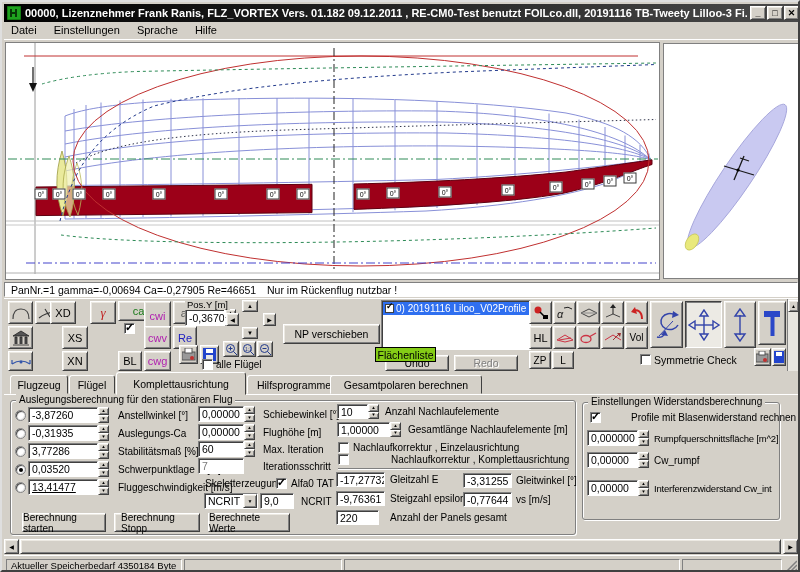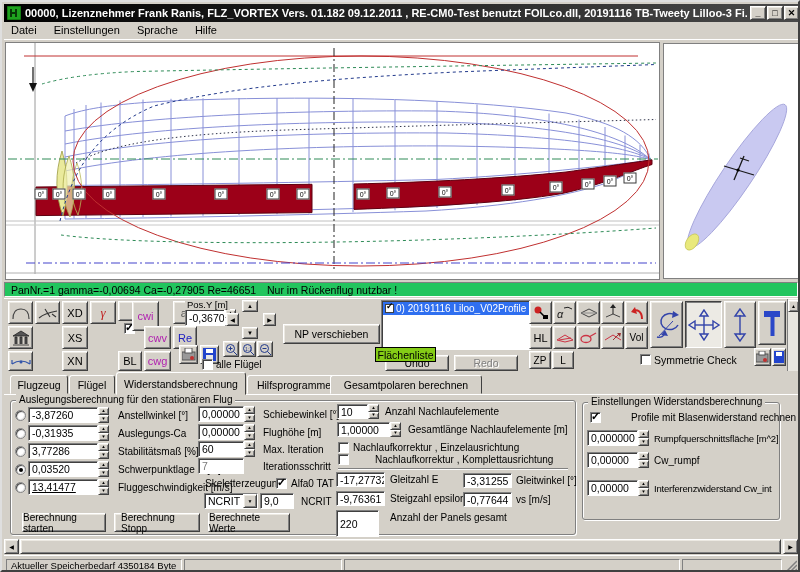--- a/index.html
+++ b/index.html
@@ -169,21 +169,21 @@
       </g>
       <g stroke="#1a1a1a" stroke-width="1.3">
         <line x1="60" y1="122" x2="90" y2="131"></line>
         <line x1="70" y1="136" x2="80" y2="112"></line>
         <line x1="76" y1="114" x2="85" y2="117"></line>
         <circle cx="74" cy="126" r="1.6" fill="#000" stroke="none"></circle>
       </g>
     </svg>
   </div>
 
-  <div class="abs" style="left:2px;top:280px;width:794px;height:15px;background:#22c55e;border:1px solid;border-color:#808080 #fff #fff #808080;">
+  <div class="abs" style="left:2px;top:280px;width:794px;height:15px;background:#ffffff;border:1px solid;border-color:#808080 #fff #fff #808080;">
     <span class="abs" style="left:6px;top:1px;font-size:10.5px;white-space:nowrap;">PanNr.=1 gamma=-0,00694 Ca=-0,27905 Re=46651</span>
     <span class="abs" style="left:262px;top:1px;font-size:10.5px;white-space:nowrap;">Nur im Rückenflug nutzbar !</span>
   </div>
 
   <div class="abs" style="left:2px;top:296px;width:794px;height:74px;border-top:1px solid #fff;">
 
     <div class="abs btn3d" style="left:4px;top:2px;width:25px;height:23px;">
       <svg width="20" height="16">
           <path d="M2,14 Q2,4 10,4 Q18,4 18,14" fill="none" stroke="#444" stroke-width="1.2"></path>
         </svg>
@@ -198,31 +198,31 @@
           <path d="M1,15 h16 M3,14 v-7 h2 v7 M8,14 v-7 h2 v7 M13,14 v-7 h2 v7 M1,6 L9,1 L17,6 Z" fill="#555" stroke="#222" stroke-width="0.8"></path>
         </svg>
       </div>
     <div class="abs btn3d" style="left:4px;top:52px;width:25px;height:20px;">
       <svg width="20" height="14">
           <path d="M1,10 Q10,4 19,10 M1,10 L1,6 M19,10 L19,6" fill="none" stroke="#3355aa" stroke-width="1.2"></path>
           <circle cx="10" cy="8" r="1.5" fill="#3355aa"></circle>
         </svg>
       </div>
 
-    <div class="abs btn3d" style="left:58px;top:2px;width:26px;height:23px;">
+    <div class="abs btn3d" style="left:46px;top:2px;width:26px;height:23px;">
         <span>XD</span>
       </div>
     <div class="abs btn3d" style="left:86px;top:2px;width:26px;height:23px;color:#c02020;font-family:'Liberation Serif',serif;font-style:italic;font-size:13px;">
         <span>γ</span>
       </div>
     <div class="abs btn3d" style="left:114px;top:2px;width:41px;height:20px;color:#1a7a1a;">
         <span>ca</span>
       </div>
     <span class="cb checked" style="left:120px;top:24px;"></span>
-    <div class="abs btn3d" style="left:128px;top:2px;width:27px;height:30px;color:#b020b0;">
+    <div class="abs btn3d" style="left:140px;top:2px;width:27px;height:30px;color:#b020b0;">
         <span>cwi</span>
       </div>
     <div class="abs btn3d" style="left:169px;top:2px;width:24px;height:23px;color:#555;">
         <span>ai</span>
       </div>
     <div class="abs btn3d" style="left:58px;top:27px;width:26px;height:23px;">
         <span>XS</span>
       </div>
     <div class="abs btn3d" style="left:140px;top:27px;width:27px;height:23px;color:#b020b0;">
         <span>cwv</span>
@@ -436,21 +436,21 @@
     </div>
   </div>
 
   <div class="tab" style="left:8px;width:58px;">
       <span>Flugzeug</span>
     </div>
   <div class="tab" style="left:67px;width:46px;">
       <span>Flügel</span>
     </div>
   <div class="tab active" style="left:114px;width:130px;">
-      <span>Widerstandsberechnung</span>
+      <span>Komplettausrichtung</span>
     </div>
   <div class="tab" style="left:245px;width:94px;">
       <span>Hilfsprogramme</span>
     </div>
   <div class="tab" style="left:328px;width:152px;">
       <span>Gesamtpolaren berechnen</span>
     </div>
 
   <div class="abs" style="left:2px;top:392px;width:794px;height:144px;border-top:1px solid #fff;background:#d4d0c8;"></div>
 
@@ -559,39 +559,39 @@
       <span>1,00000</span>
     </div>
   <div class="spin" style="left:388px;top:420px;width:11px;height:15px;">
       <div class="btn3d">▲</div>
       <div class="btn3d">▼</div>
     </div>
   <span class="lbl" style="left:406px;top:422px;">Gesamtlänge Nachlaufelemente [m]</span>
   <span class="cb" style="left:336px;top:440px;"></span>
   <span class="lbl" style="left:351px;top:440px;">Nachlaufkorrektur , Einzelausrichtung</span>
   <span class="cb" style="left:336px;top:452px;"></span>
-  <span class="lbl" style="left:353px;top:452px;padding-left:20px;">Nachlaufkorrektur , Komplettausrichtung</span>
+  <span class="lbl" style="left:369px;top:452px;padding-left:20px;">Nachlaufkorrektur , Komplettausrichtung</span>
   <div class="abs" style="left:336px;top:466px;width:230px;height:2px;border-top:1px solid #808080;border-bottom:1px solid #fff;"></div>
   <div class="abs field" style="left:334px;top:470px;width:49px;height:15px;">
       <span>-17,27732</span>
     </div>
   <span class="lbl" style="left:388px;top:472px;">Gleitzahl E</span>
   <div class="abs field" style="left:461px;top:471px;width:49px;height:15px;">
       <span>-3,31255</span>
     </div>
   <span class="lbl" style="left:514px;top:473px;">Gleitwinkel [°]</span>
   <div class="abs field" style="left:334px;top:489px;width:49px;height:15px;">
       <span>-9,76361</span>
     </div>
   <span class="lbl" style="left:388px;top:491px;">Steigzahl epsilon</span>
   <div class="abs field" style="left:461px;top:490px;width:49px;height:15px;">
       <span>-0,77644</span>
     </div>
   <span class="lbl" style="left:514px;top:492px;">vs [m/s]</span>
-  <div class="abs field" style="left:334px;top:508px;width:43px;height:27px;">
+  <div class="abs field" style="left:334px;top:508px;width:43px;height:15px;">
       <span>220</span>
     </div>
   <span class="lbl" style="left:388px;top:510px;">Anzahl der Panels gesamt</span>
 
   <div class="abs groupbox" style="left:580px;top:400px;width:198px;height:118px;"></div>
   <span class="grouptitle" style="left:586px;top:394px;">Einstellungen Widerstandsberechnung</span>
   <span class="cb checked" style="left:588px;top:410px;"></span>
   <span class="lbl" style="left:602px;top:410px;padding-left:27px;">Profile mit Blasenwiderstand rechnen</span>
   <div class="abs field" style="left:585px;top:428px;width:51px;height:16px;">
       <span>0,000000</span>

